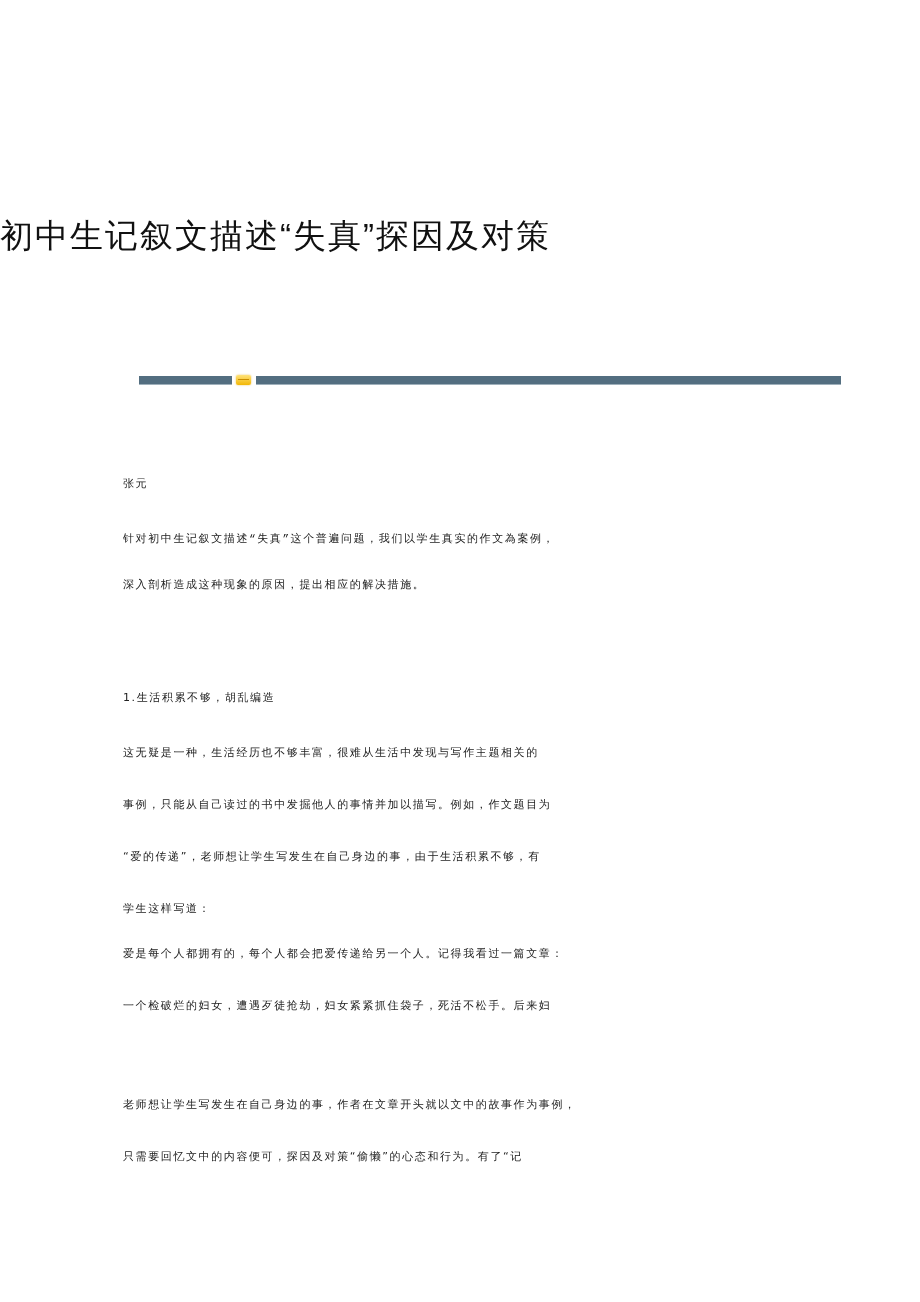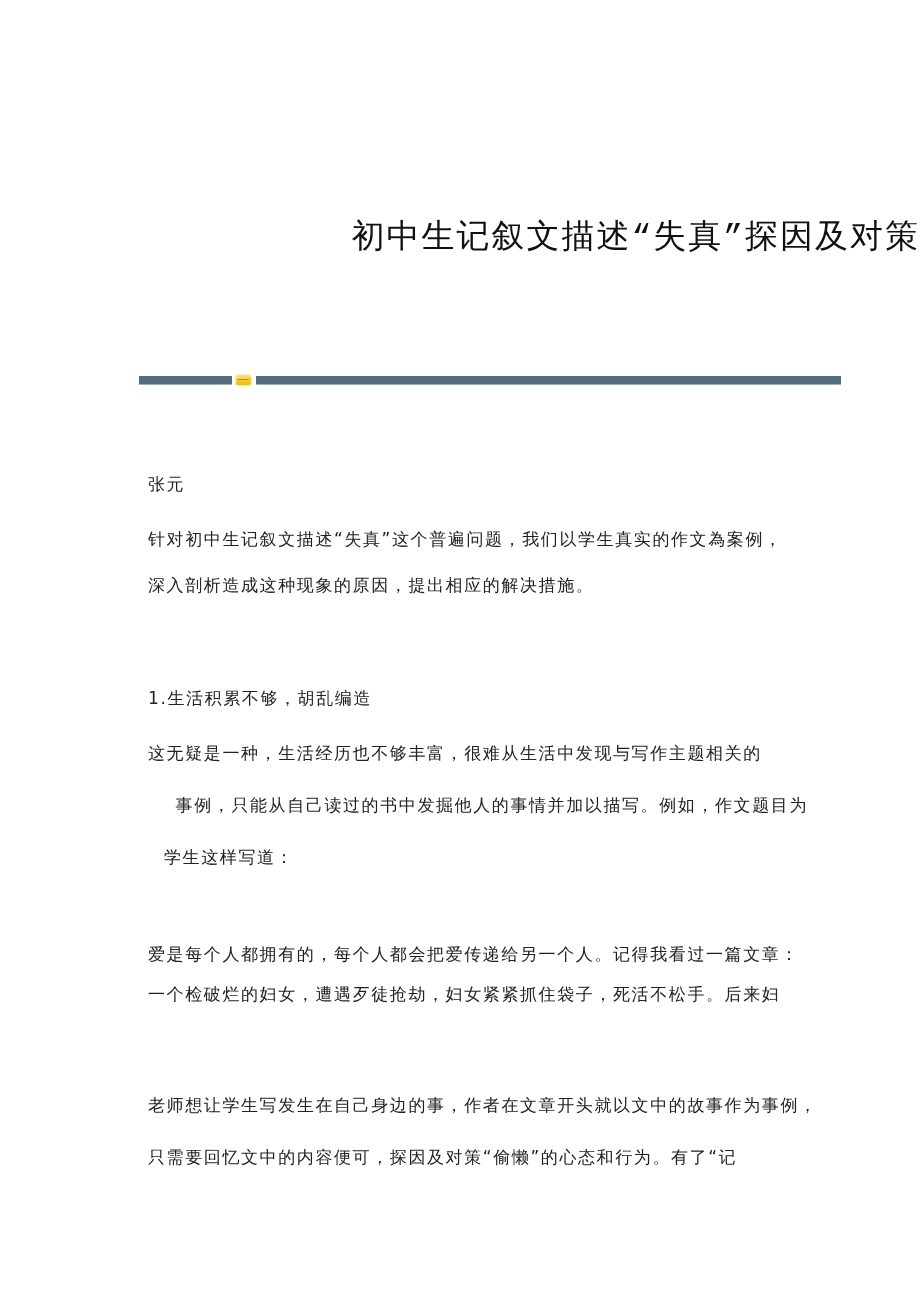--- a/index.html
+++ b/index.html
@@ -1,65 +1,66 @@
 <!DOCTYPE html>
 <html><head>
   <meta charset="utf-8">
   <style>
     html, body { margin: 0; padding: 0; background: #ffffff; }
     body { width: 920px; height: 1302px; position: relative; overflow: hidden;
            font-family: "DejaVu Serif", "Liberation Serif", serif; color: #111; }
     .page { position: absolute; left: 0; top: 0; width: 920px; height: 1302px; }
-    .title { position: absolute; left: 0; width: 920px; top: 214px; text-align: right;
+    .title { position: absolute; left: 0; width: 920px; top: 214px; text-align: left;
              font-size: 33px; letter-spacing: 2px; color: #111; font-weight: normal;
-             font-family: Liberation Mono, monospace; }
+             font-family: Liberation Sans, sans-serif; }
     .divider { position: absolute; top: 374px; left: 139px; width: 702px; height: 10px; }
     .divider .bar-left { position: absolute; left: 0; top: 2px; width: 93px; height: 8px; background: #536e80; border-bottom: 1px solid #9fb0bb; }
     .divider .bar-right { position: absolute; left: 117px; top: 2px; width: 585px; height: 8px; background: #536e80; border-bottom: 1px solid #9fb0bb; }
     .divider .ornament { position: absolute; left: 97px; top: 1px; width: 15px; height: 10px; border-radius: 2px;
                          background: linear-gradient(#ffe27a, #f2b705); box-shadow: 0 0 2px #e8c25a; }
     .divider .ornament::after { content: ""; position: absolute; left: 2px; right: 2px; top: 4px; height: 1px; background: #c98d00; }
-    .para { position: absolute; left: 148px; width: 660px; font-size: 17px; letter-spacing: 1.6px; color: #222;
+    .para { position: absolute; left: 123px; width: 660px; font-size: 11px; letter-spacing: 1.6px; color: #222;
             font-family: "DejaVu Sans", "Liberation Sans", sans-serif; white-space: nowrap; }
     .line { display: block; height: 16px; line-height: 16px; }
   </style>
 </head>
 <body>
 
 <div class="page">
   <h1 class="title" style="margin:0;">初中生记叙文描述“失真”探因及对策</h1>
 
   <div class="divider">
     <div class="bar-left"></div>
     <div class="ornament"></div>
     <div class="bar-right"></div>
   </div>
 
   <div class="para" style="top:476px;">
     <span class="line">张元</span>
   </div>
 
-  <div class="para" style="top:531px;">
+  <div class="para" style="top:531px;font-family:Liberation Mono, monospace;">
     <span class="line">针对初中生记叙文描述“失真”这个普遍问题，我们以学生真实的作文為案例，</span>
     <span class="line" style="margin-top:30px;">深入剖析造成这种现象的原因，提出相应的解决措施。</span>
   </div>
 
 
   <div class="para" style="top:690px;">
     <span class="line">1.生活积累不够，胡乱编造</span>
   </div>
 
   <div class="para" style="top:745px;">
     <span class="line">这无疑是一种，生活经历也不够丰富，很难从生活中发现与写作主题相关的</span>
-    <span class="line" style="margin-top:36px;text-align:right;">事例，只能从自己读过的书中发掘他人的事情并加以描写。例如，作文题目为</span>
-    <span class="line" style="margin-top:36px;margin-left:16px;">学生这样写道：</span>
+    <span class="line" style="margin-top:36px;">事例，只能从自己读过的书中发掘他人的事情并加以描写。例如，作文题目为</span>
+    <span class="line" style="margin-top:36px;">“爱的传递”，老师想让学生写发生在自己身边的事，由于生活积累不够，有</span>
+    <span class="line" style="margin-top:36px;">学生这样写道：</span>
   </div>
 
   <div class="para" style="top:946px;">
     <span class="line">爱是每个人都拥有的，每个人都会把爱传递给另一个人。记得我看过一篇文章：</span>
-    <span class="line" style="margin-top:24px;">一个检破烂的妇女，遭遇歹徒抢劫，妇女紧紧抓住袋子，死活不松手。后来妇</span>
+    <span class="line" style="margin-top:36px;">一个检破烂的妇女，遭遇歹徒抢劫，妇女紧紧抓住袋子，死活不松手。后来妇</span>
   </div>
 
   <div class="para" style="top:1097px;">
     <span class="line">老师想让学生写发生在自己身边的事，作者在文章开头就以文中的故事作为事例，</span>
     <span class="line" style="margin-top:36px;">只需要回忆文中的内容便可，探因及对策“偷懒”的心态和行为。有了“记</span>
   </div>
 </div>
 
 </body></html>

